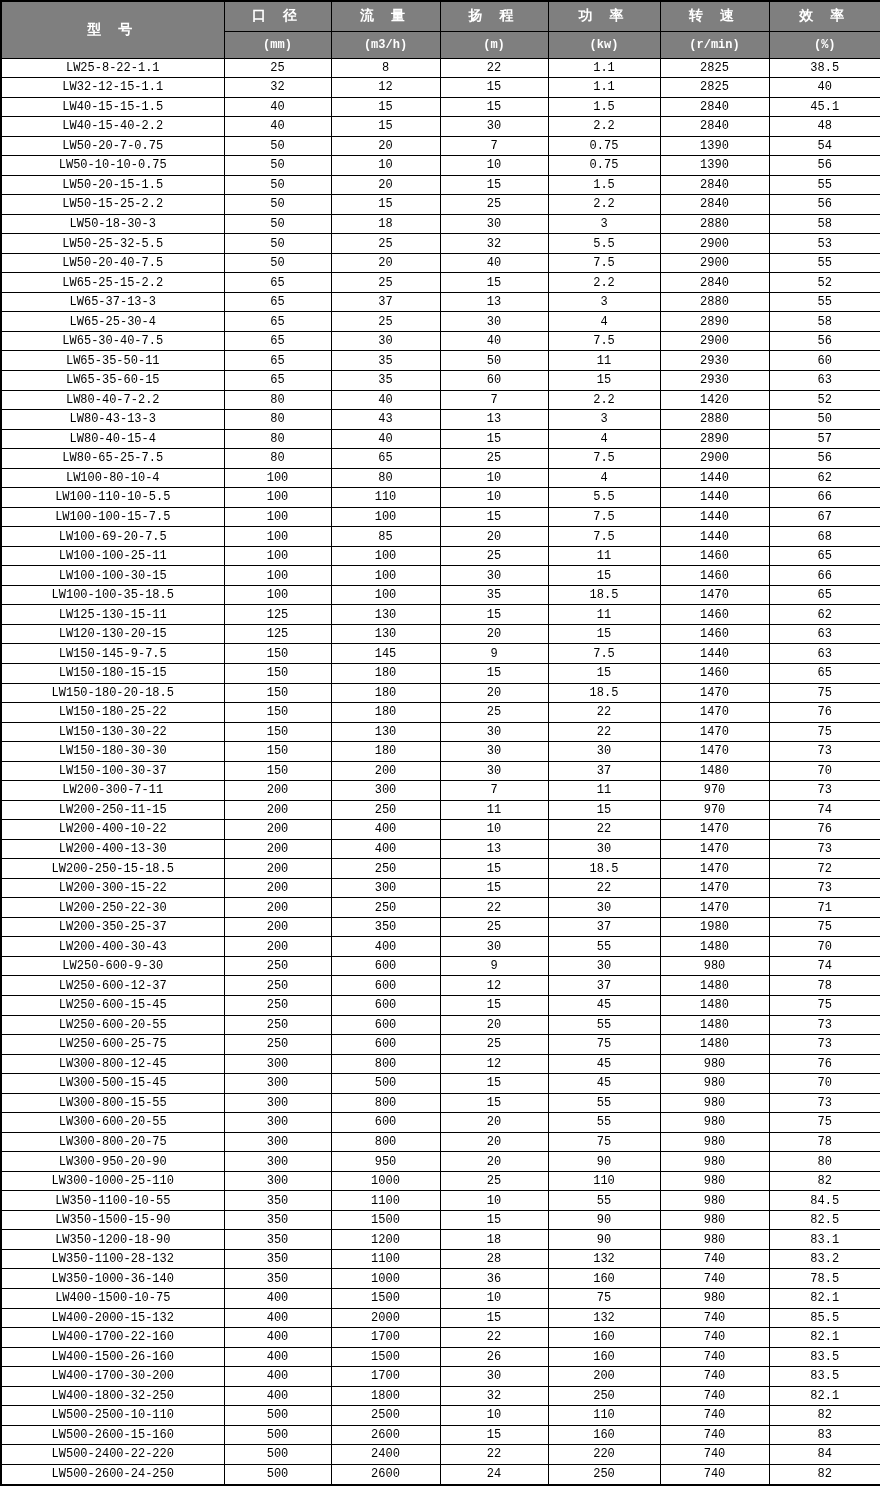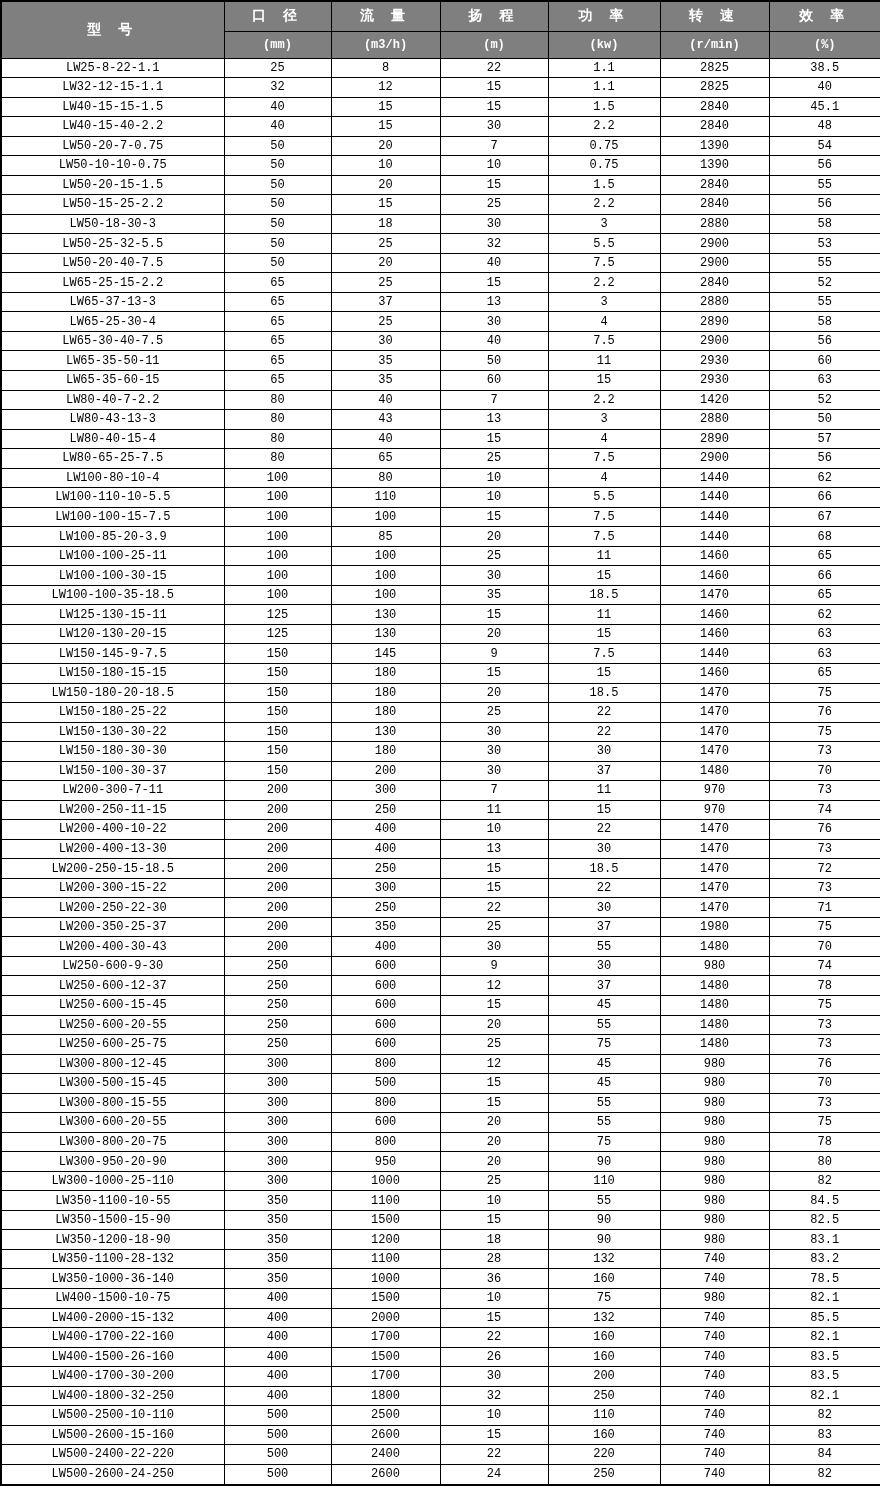--- a/index.html
+++ b/index.html
@@ -300,21 +300,21 @@
         <tr>
           <td>LW100-100-15-7.5</td>
           <td>100</td>
           <td>100</td>
           <td>15</td>
           <td>7.5</td>
           <td>1440</td>
           <td>67</td>
         </tr>
         <tr>
-          <td>LW100-85-20-3.9</td>
+          <td>LW100-69-20-7.5</td>
           <td>100</td>
           <td>85</td>
           <td>20</td>
           <td>7.5</td>
           <td>1440</td>
           <td>68</td>
         </tr>
         <tr>
           <td>LW100-100-25-11</td>
           <td>100</td>

